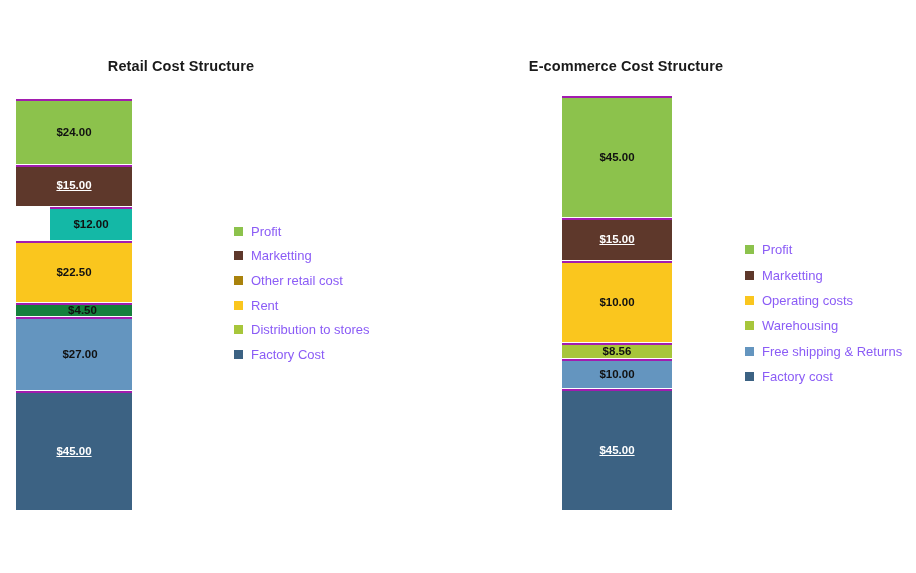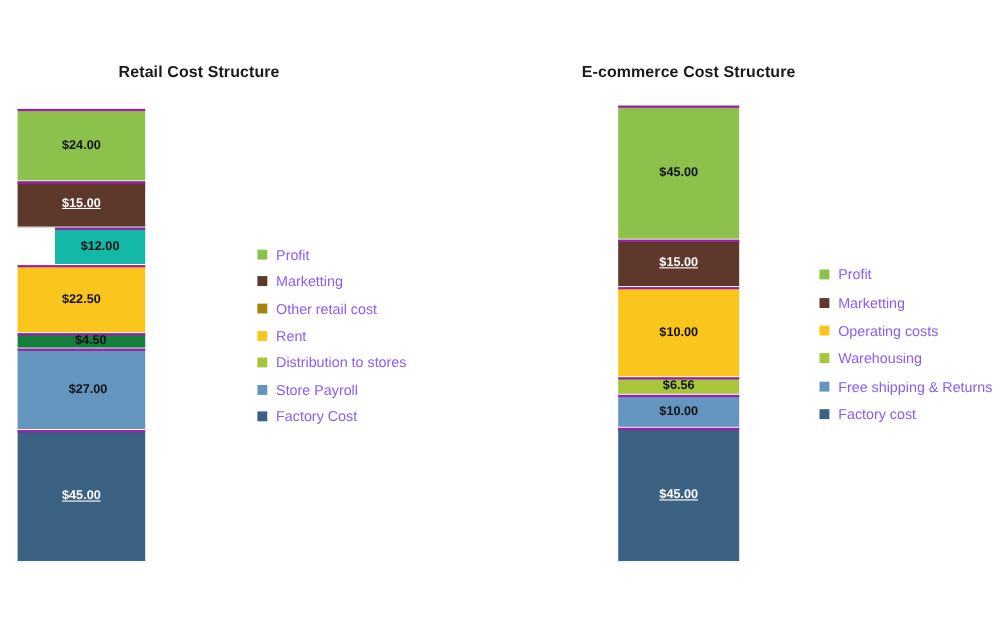--- a/index.html
+++ b/index.html
@@ -159,24 +159,20 @@
         </div>
         <div class="legend-row">
           <span class="legend-swatch" style="background: rgb(250, 198, 30);"></span>
           <span class="legend-text">Rent</span>
         </div>
         <div class="legend-row">
           <span class="legend-swatch" style="background: rgb(167, 198, 59);"></span>
           <span class="legend-text">Distribution to stores</span>
         </div>
         <div class="legend-row">
-          <span class="legend-swatch" style="background: rgb(100, 149, 191);"></span>
-          <span class="legend-text">Store Payroll</span>
-        </div>
-        <div class="legend-row">
           <span class="legend-swatch" style="background: rgb(60, 98, 131);"></span>
           <span class="legend-text">Factory Cost</span>
         </div>
       </div>
   </div>
 
   <div class="panel panel-ecom">
 
     <div class="chart-title">E-commerce Cost Structure</div>
 
@@ -184,21 +180,21 @@
         <div class="seg" style="flex: 0.3 0 0px; background: rgb(140, 194, 76);">
           <span class="seg-label dark">$45.00</span>
         </div>
         <div class="seg" style="flex: 0.1 0 0px; background: rgb(94, 56, 43);">
           <span class="seg-label light">$15.00</span>
         </div>
         <div class="seg" style="flex: 0.2 0 0px; background: rgb(250, 198, 30);">
           <span class="seg-label dark">$10.00</span>
         </div>
         <div class="seg" style="flex: 0.0333333 0 0px; background: rgb(167, 198, 59);">
-          <span class="seg-label dark">$6.56</span>
+          <span class="seg-label dark">$8.56</span>
         </div>
         <div class="seg" style="flex: 0.0666667 0 0px; background: rgb(100, 149, 191);">
           <span class="seg-label dark">$10.00</span>
         </div>
         <div class="seg" style="flex: 0.3 0 0px; background: rgb(60, 98, 131);">
           <span class="seg-label light">$45.00</span>
         </div>
       </div>
 
     <div class="legend legend-ecom">

